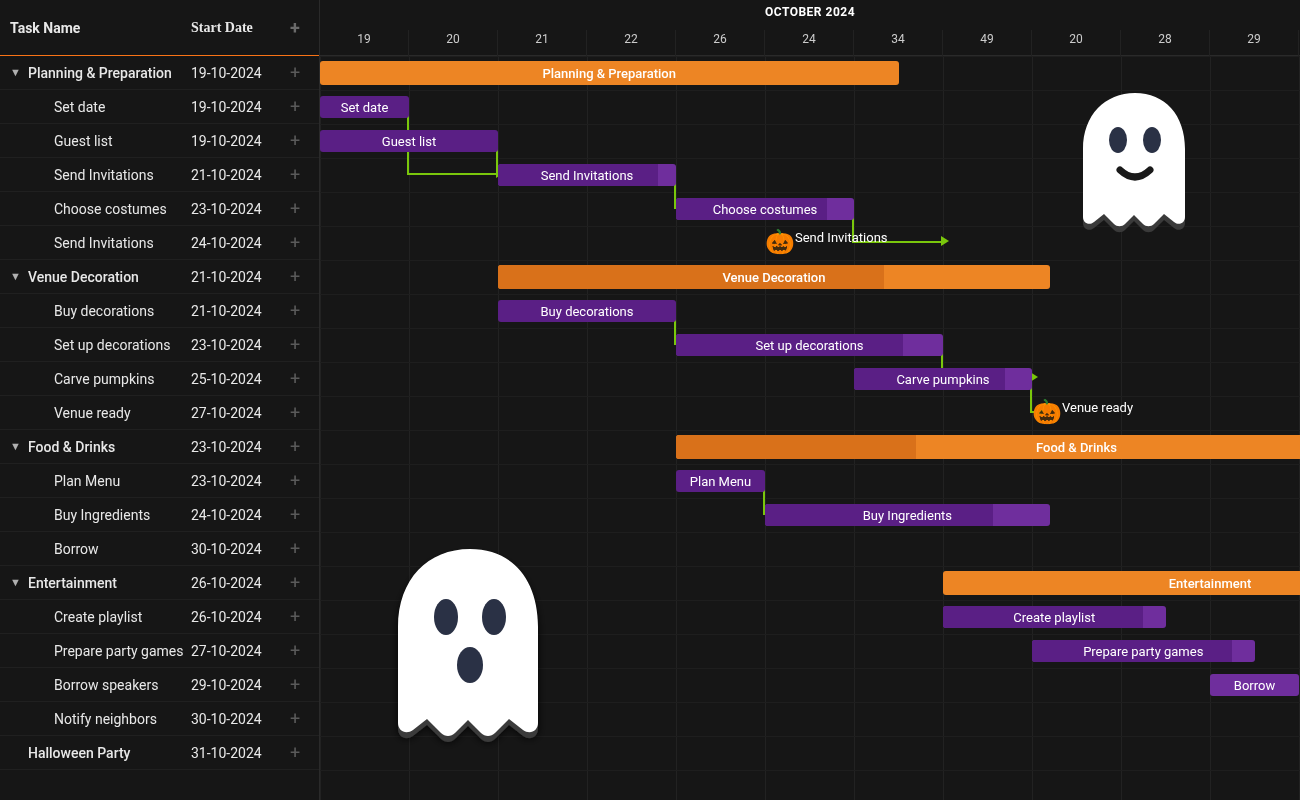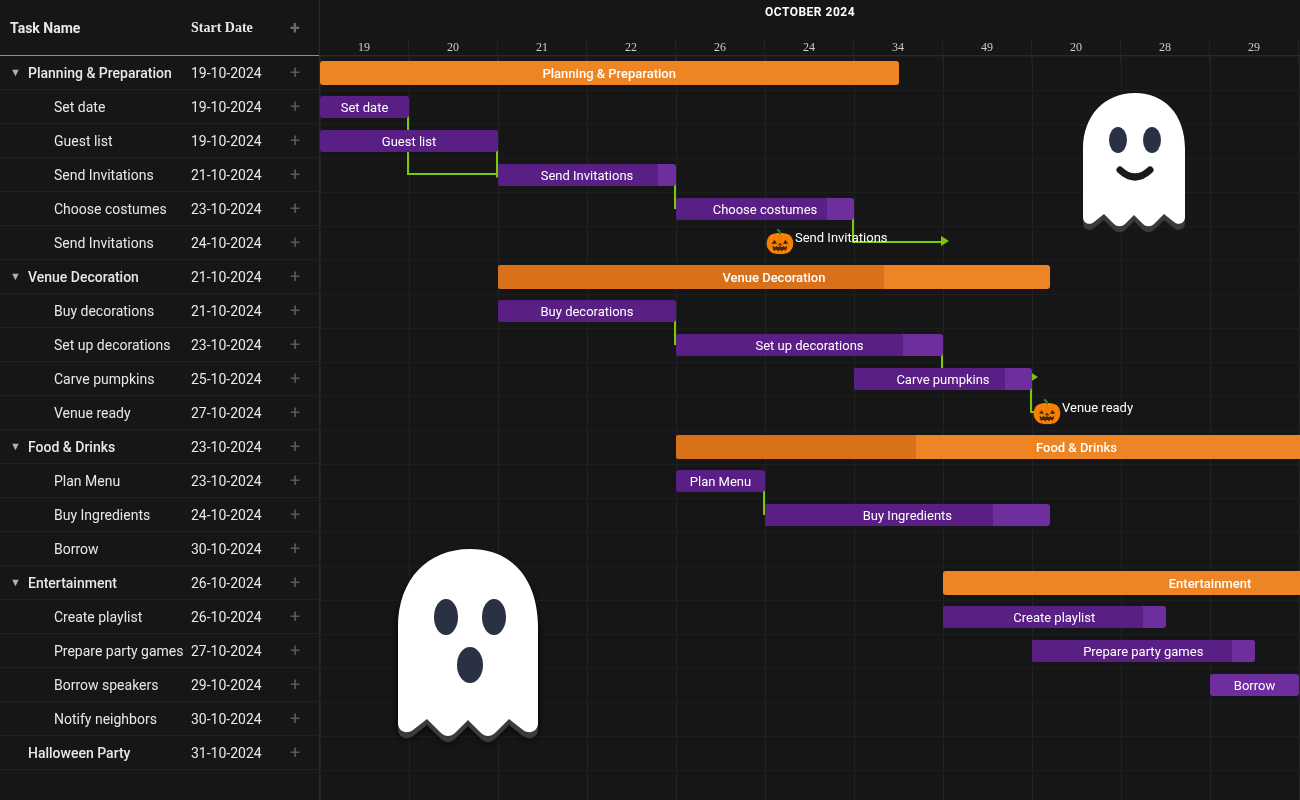--- a/index.html
+++ b/index.html
@@ -24,21 +24,21 @@
   .task-row .pad1 { width:30px; }
   .task-row .name { flex:1; }
   .task-row.parent .name { font-weight:500; }
   .task-row .date { width:90px; }
   .task-row .plus { width:28px; text-align:center; color:#5a5a5a; font-size:18px; cursor:pointer; }
 
   
   .gantt-pane { flex:1; position:relative; overflow:hidden; }
   .timeline-header { height:56px; border-bottom:1px solid #2a2a2a; position:relative; }
   .month-label { position:absolute; top:5px; left:0; right:0; text-align:center; font-weight:700; font-size:12px; letter-spacing:.5px; color:#fff; }
-  .day-row { position:absolute; top:38px; left:0; right:0; height:26px; display:flex;font-family:Liberation Serif, serif; }
+  .day-row { position:absolute; top:30px; left:0; right:0; height:26px; display:flex; }
   .day-cell { width:89px; border-right:1px solid #222; text-align:center; font-size:12px; color:#ccc; padding-top:2px; flex:0 0 89px; }
   .gantt-body { position:absolute; top:56px; left:0; right:0; bottom:0; }
   .grid-col { position:absolute; top:0; bottom:0; width:1px; background:#222; }
   .grid-row { position:absolute; left:0; right:0; height:1px; background:#1e1e1e; }
   .bar { position:absolute; height:22px; border-radius:3px; display:flex; align-items:center; justify-content:center; font-size:13px; color:#fff; overflow:hidden; white-space:nowrap; padding:0 8px; }
   .bar.group { background:#ed8524; height:24px; font-weight:500; }
   .bar.group .prog { position:absolute; top:0; left:0; bottom:0; background:#d9711a; }
   .bar.group span { position:relative; z-index:1; }
   .bar.task { background:#6f2e9d; }
   .bar.task .prog { position:absolute; top:0; left:0; bottom:0; background:#5a1f85; }

